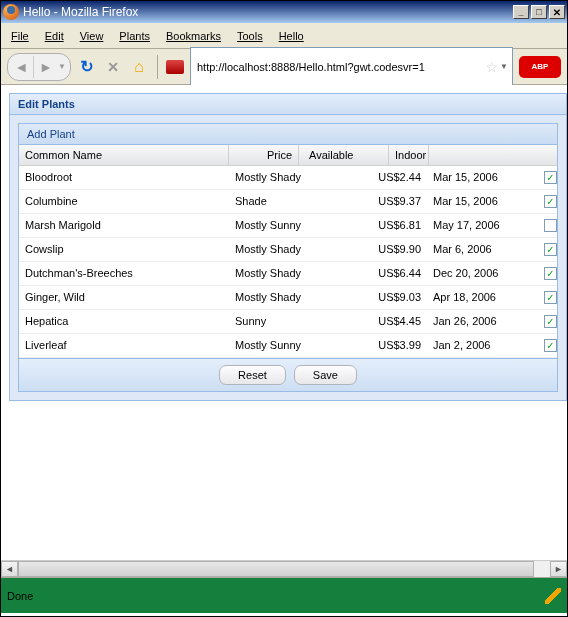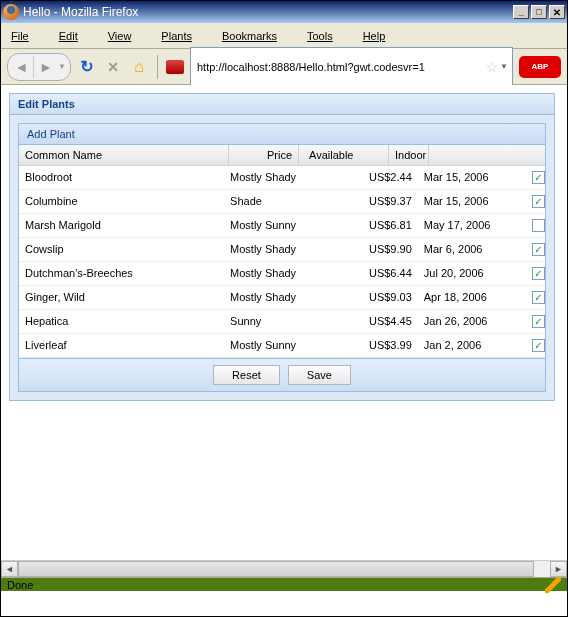--- a/index.html
+++ b/index.html
@@ -8,21 +8,21 @@
 
 .titlebar { height: 22px; background: linear-gradient(#0a246a, #a6caf0); display: flex; align-items: center; padding: 0 2px; }
 .titlebar .ff-icon { width: 16px; height: 16px; background: radial-gradient(circle at 30% 30%, #ffb357, #d4530d); border-radius: 50%; margin-right: 4px; position: relative; }
 .titlebar .ff-icon::after { content:''; position:absolute; width:8px; height:8px; background:#3a6ea5; border-radius:50%; top:2px; left:4px; }
 .titlebar .title { color: #fff; font-size: 12px; flex: 1; }
 .win-buttons { display: flex; gap: 2px; }
 .win-btn { width: 16px; height: 14px; background: #d4d0c8; border: 1px solid #fff; border-right-color:#404040; border-bottom-color:#404040; font-size: 9px; display: flex; align-items: center; justify-content: center; font-family: Arial; font-weight: bold; }
 .win-btn.close { font-size: 10px; }
 
 
-.menubar { height: 26px; background: #ece9d8; display: flex; align-items: center; padding: 0 4px; gap: 18px; border-bottom: 1px solid #aca899; }
+.menubar { height: 26px; background: #ece9d8; display: flex; align-items: center; padding: 0 4px; gap: 4px; border-bottom: 1px solid #aca899; }
 .menu-item { padding: 2px 6px; cursor: default; }
 .menu-item span { text-decoration: underline; }
 
 
 .toolbar { height: 36px; background: #ece9d8; display: flex; align-items: center; padding: 0 6px; gap: 6px; border-bottom: 1px solid #aca899; }
 .nav-arrows { display: flex; align-items: center; background: #f0f0f0; border: 1px solid #b0b0b0; border-radius: 12px; padding: 2px; }
 .nav-arrow { width: 24px; height: 22px; display: flex; align-items: center; justify-content: center; color: #999; font-size: 14px; }
 .nav-arrow.back { border-right: 1px solid #ccc; }
 .nav-dd { width: 10px; color: #999; font-size: 8px; }
 .tb-icon { width: 20px; height: 20px; display: flex; align-items: center; justify-content: center; font-size: 16px; }
@@ -31,49 +31,49 @@
 .home { color: #f0a500; font-size: 16px; }
 .sep { width: 1px; height: 24px; background: #aca899; margin: 0 2px; }
 .fav { width: 18px; height: 14px; background: linear-gradient(#d44, #a00); border-radius: 2px; }
 .urlbar { flex: 1; height: 40px; border: 1px solid #7f9db9; background: #fff; display: flex; align-items: center; padding: 0 2px; }
 .urlbar input { flex: 1; border: none; outline: none; font-size: 11px; padding: 0 4px; }
 .star { color: #ccc; font-size: 14px; }
 .url-dd { color: #666; font-size: 8px; padding: 0 2px; }
 .abp { width: 42px; height: 22px; background: #d00; border-radius: 5px; color: #fff; font-size: 8px; font-weight: bold; display: flex; align-items: center; justify-content: center; }
 
 
-.content { background: #fff; height: 492px; padding: 8px 12px 0 8px; overflow: hidden; position: relative; }
+.content { background: #fff; height: 492px; padding: 8px 0 0 8px; overflow: hidden; position: relative; }
 .panel { border: 1px solid #99bbe8; background: #dfe8f6; }
 .panel-header { background: linear-gradient(#e4eefb, #cddef3); padding: 4px 8px; font-weight: bold; color: #15428b; font-size: 11px; border-bottom: 1px solid #99bbe8; }
 .panel-body { padding: 8px; }
 .grid { border: 1px solid #99bbe8; background: #fff; }
 .grid-tbar { background: linear-gradient(#dee9f8, #c9dcf2); padding: 4px 8px; color: #15428b; border-bottom: 1px solid #99bbe8; }
 .grid-head { display: flex; background: linear-gradient(#f9f9f9, #e3e4e6); border-bottom: 1px solid #d0d0d0; }
 .gh { padding: 4px 6px; color: #000; border-right: 1px solid #d0d0d0; overflow: hidden; white-space: nowrap; }
 .col-name { width: 210px; }
 .col-light { width: 128px; }
 .col-price { width: 70px; text-align: right; }
 .col-avail { width: 90px; padding-left: 10px; }
 .col-indoor { width: 40px; text-align: left; }
 .grid-row { display: flex; border-bottom: 1px solid #ededed; }
 .gc { padding: 5px 6px; color: #000; overflow: hidden; white-space: nowrap; }
 .gc.col-price { text-align: right; }
 .gc.col-indoor { display: flex; justify-content: flex-end; align-items: center; padding-right: 0; }
 .cb { width: 13px; height: 13px; border: 1px solid #7f9db9; background: #fff; display: inline-flex; align-items: center; justify-content: center; font-size: 10px; color: #21a121; }
 .grid-bbar { background: linear-gradient(#e4eefb, #cddef3); padding: 6px; display: flex; justify-content: center; gap: 8px; border-top: 1px solid #99bbe8; }
-.btn { background: linear-gradient(#fdfdfe, #e7e7ea); border: 1px solid #b1b4bb; border-radius: 0; padding: 3px 18px; font-size: 11px; cursor: default; }
+.btn { background: linear-gradient(#fdfdfe, #e7e7ea); border: 1px solid #b1b4bb; border-radius: 7px; padding: 3px 18px; font-size: 11px; cursor: default; }
 
 
 .hscroll { position: absolute; bottom: 0; left: 0; right: 0; height: 17px; background: #eee; border-top: 1px solid #ccc; display: flex; }
 .hscroll .sb-btn { width: 17px; height: 16px; background: linear-gradient(#f5f5f5,#ddd); border: 1px solid #b0b0b0; display: flex; align-items: center; justify-content: center; font-size: 9px; color: #555; }
 .hscroll .sb-track { flex: 1; background: #f0f0f0; position: relative; }
 .hscroll .sb-thumb { position: absolute; left: 0; top: 0; bottom: 0; width: 97%; background: linear-gradient(#e8e8e8,#d0d0d0); border: 1px solid #b0b0b0; }
 
 
-.statusbar { height: 14px; background: #4d7c0f; border-top: 1px solid #aca899; display: flex; align-items: center; padding: 0 6px; }
+.statusbar { height: 36px; background: #15803d; border-top: 1px solid #aca899; display: flex; align-items: center; padding: 0 6px; }
 .statusbar .txt { flex: 1; }
 .statusbar .grip { width: 16px; height: 16px; background: linear-gradient(135deg, transparent 40%, #f0a500 40%, #f0a500 60%, transparent 60%); }
 </style>
 </head>
 <body>
 
 <div class="titlebar">
   <div class="ff-icon"></div>
   <div class="title">Hello - Mozilla Firefox</div>
   <div class="win-buttons">
@@ -83,21 +83,21 @@
   </div>
 </div>
 
 <div class="menubar">
   <div class="menu-item"><span>File</span></div>
   <div class="menu-item"><span>Edit</span></div>
   <div class="menu-item"><span>View</span></div>
   <div class="menu-item"><span>Plants</span></div>
   <div class="menu-item"><span>Bookmarks</span></div>
   <div class="menu-item"><span>Tools</span></div>
-  <div class="menu-item"><span>Help</span></div>
+  <div class="menu-item"><span>Hello</span></div>
 </div>
 
 <div class="toolbar">
   <div class="nav-arrows">
     <div class="nav-arrow back">◄</div>
     <div class="nav-arrow">►</div>
     <div class="nav-dd">▼</div>
   </div>
   <div class="tb-icon reload">↻</div>
   <div class="tb-icon stop">✕</div>
@@ -158,21 +158,21 @@
               <div class="gc col-price">US$9.90</div>
               <div class="gc col-avail">Mar 6, 2006</div>
               <div class="gc col-indoor">
                 <span class="cb">✓</span>
               </div>
             </div>
             <div class="grid-row">
               <div class="gc col-name">Dutchman's-Breeches</div>
               <div class="gc col-light">Mostly Shady</div>
               <div class="gc col-price">US$6.44</div>
-              <div class="gc col-avail">Jul 20, 2006</div>
+              <div class="gc col-avail">Dec 20, 2006</div>
               <div class="gc col-indoor">
                 <span class="cb">✓</span>
               </div>
             </div>
             <div class="grid-row">
               <div class="gc col-name">Ginger, Wild</div>
               <div class="gc col-light">Mostly Shady</div>
               <div class="gc col-price">US$9.03</div>
               <div class="gc col-avail">Apr 18, 2006</div>
               <div class="gc col-indoor">

